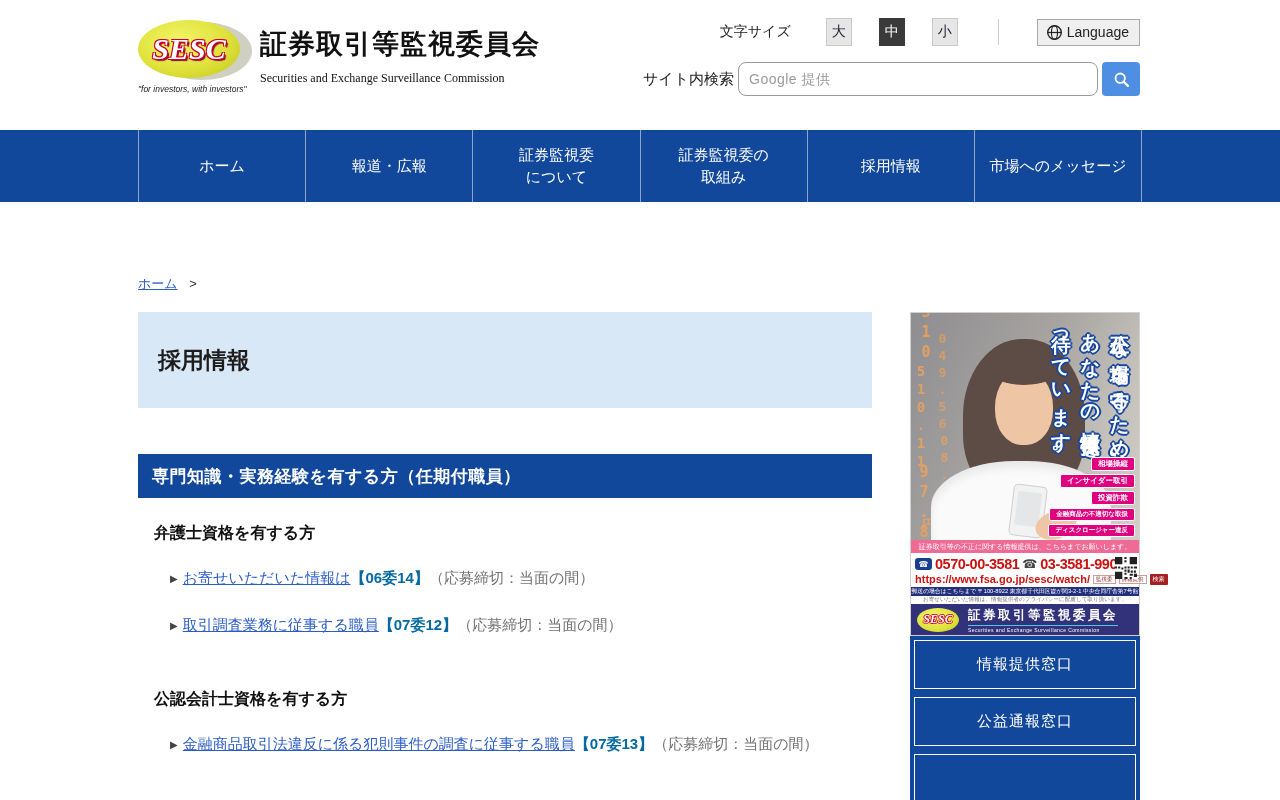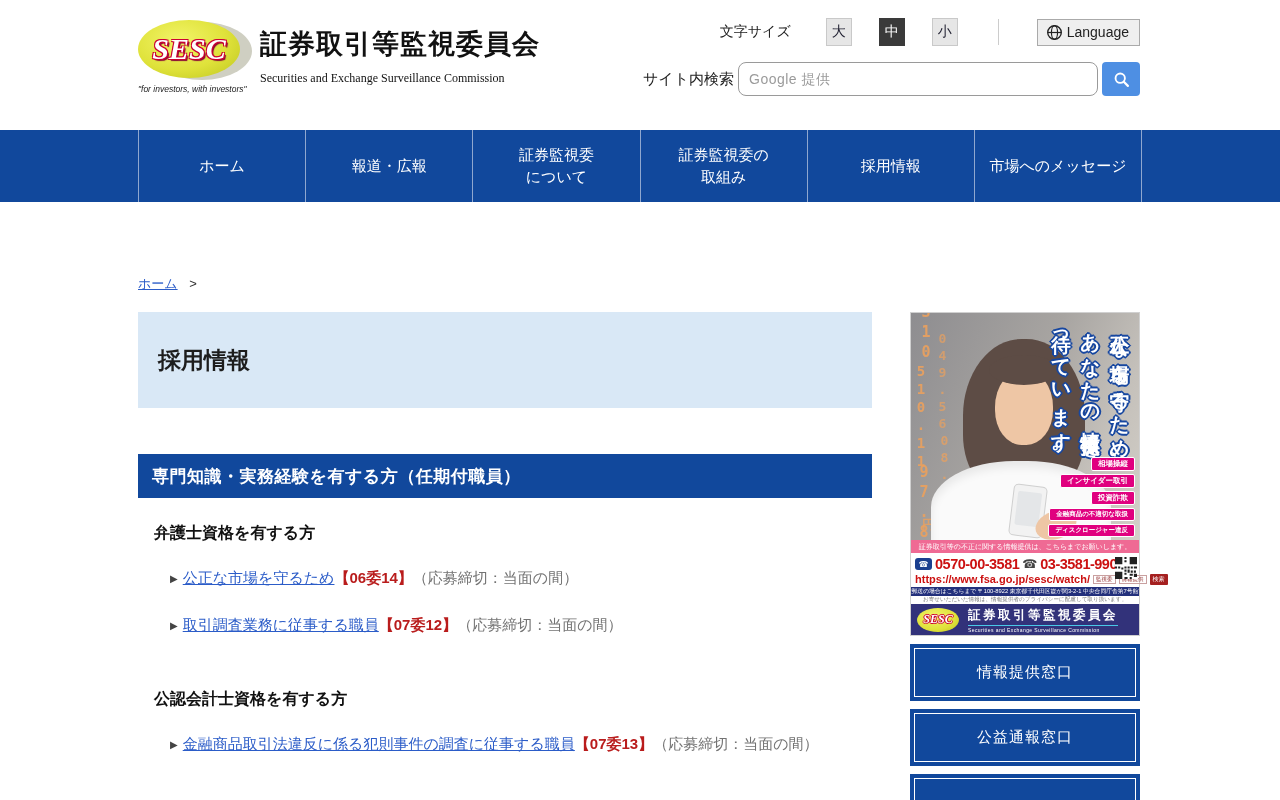--- a/index.html
+++ b/index.html
@@ -66,21 +66,21 @@
   .page-title { font-size:23px; color:#1d1d1d; }
 
   .section-bar { margin-top:46px; height:44px; background:#11489c; display:flex; align-items:center; padding-left:14px; }
   .section-bar h2 { color:#fff; font-size:17px; font-weight:bold; letter-spacing:.5px; }
 
   .group-heading { margin:25px 0 0 16px; font-size:16px; font-weight:bold; color:#111; }
   .group-heading.later { margin-top:52px; }
   .job-item { margin:21px 0 0 32px; font-size:15px; line-height:1.7; padding-left:13px; text-indent:-13px; }
   .bullet { color:#444; font-size:10px; margin-right:5px; vertical-align:1px; }
   .job-item a { color:#2b5cc8; text-decoration:underline; cursor:pointer; }
-  .job-code { color:#b91c1c; font-weight:bold;text-align:right; }
+  .job-code { color:#0369a1; font-weight:bold;text-align:right; }
   .job-note { color:#737373; }
 
   
   .banner { width:230px; border:1px solid #d0d0d0; }
   .photo { position:relative; width:228px; height:240px; overflow:hidden;
            background:linear-gradient(115deg,#8e8d90 0%,#a7a4a1 45%,#c5c1bb 75%,#d4d0c9 100%); }
   .ticker { position:absolute; color:#eba15e; font-family:"DejaVu Sans Mono","Liberation Mono",monospace;
             font-weight:bold; opacity:.9; writing-mode:vertical-rl; text-orientation:upright; letter-spacing:2px; }
   .woman-hair { position:absolute; left:52px; top:26px; width:122px; height:160px; background:#5d4c45;
                 border-radius:48% 48% 40% 40%; }
@@ -130,21 +130,21 @@
   .mini-ellipse { position:absolute; left:0; top:0; width:42px; height:24px;
                   background:radial-gradient(ellipse at 40% 35%, #f2f468 0%, #dfe23a 60%, #bdc41e 100%);
                   border-radius:50%; display:flex; align-items:center; justify-content:center; }
   .mini-sesc { font-family:"Liberation Serif","DejaVu Serif",serif; font-style:italic; font-weight:bold;
                font-size:12px; color:#fff; text-shadow:-1px 0 0 #c03, 1px 0 0 #c03, 0 -1px 0 #c03, 0 1px 0 #c03; }
   .sesc-strip-text { display:flex; flex-direction:column; }
   .sesc-strip-title { color:#fff; font-size:12.5px; font-weight:bold; letter-spacing:2.5px;
                       border-bottom:1px solid #49c8e8; padding-bottom:1px; white-space:nowrap; }
   .sesc-strip-sub { color:#fff; font-size:5px; letter-spacing:.4px; margin-top:1px; white-space:nowrap; }
 
-  .side-btn { margin-top:8px; height:57px; background:#11489c; padding:4px; cursor:pointer; }
+  .side-btn { height:57px; background:#11489c; padding:4px; cursor:pointer; }
   .side-btn:first-of-type { margin-top:7px; }
   .side-btn-inner { width:100%; height:100%; border:1px solid #fff; display:flex;
                     align-items:center; justify-content:center; color:#fff; font-size:15px; letter-spacing:1px; }
 </style>
 </head>
 <body>
 
 <div class="header">
   <div class="container">
     <div class="logo-wrap">
@@ -218,21 +218,21 @@
       <div class="page-title-box">
         <h1 class="page-title">採用情報</h1>
       </div>
 
       <div class="section-bar">
         <h2>専門知識・実務経験を有する方（任期付職員）</h2>
       </div>
 
       <h3 class="group-heading">弁護士資格を有する方</h3>
       <div class="job-item">
-        <span class="bullet">▶</span><a>公正な市場を守るため</a><span class="job-code">【06委14】</span><span class="job-note">（応募締切：当面の間）</span>
+        <span class="bullet">▶</span><a>お寄せいただいた情報は</a><span class="job-code">【06委14】</span><span class="job-note">（応募締切：当面の間）</span>
       </div>
       <div class="job-item">
         <span class="bullet">▶</span><a>取引調査業務に従事する職員</a><span class="job-code">【07委12】</span><span class="job-note">（応募締切：当面の間）</span>
       </div>
 
       <h3 class="group-heading later">公認会計士資格を有する方</h3>
       <div class="job-item">
         <span class="bullet">▶</span><a>金融商品取引法違反に係る犯則事件の調査に従事する職員</a><span class="job-code">【07委13】</span><span class="job-note">（応募締切：当面の間）</span>
       </div>
 

